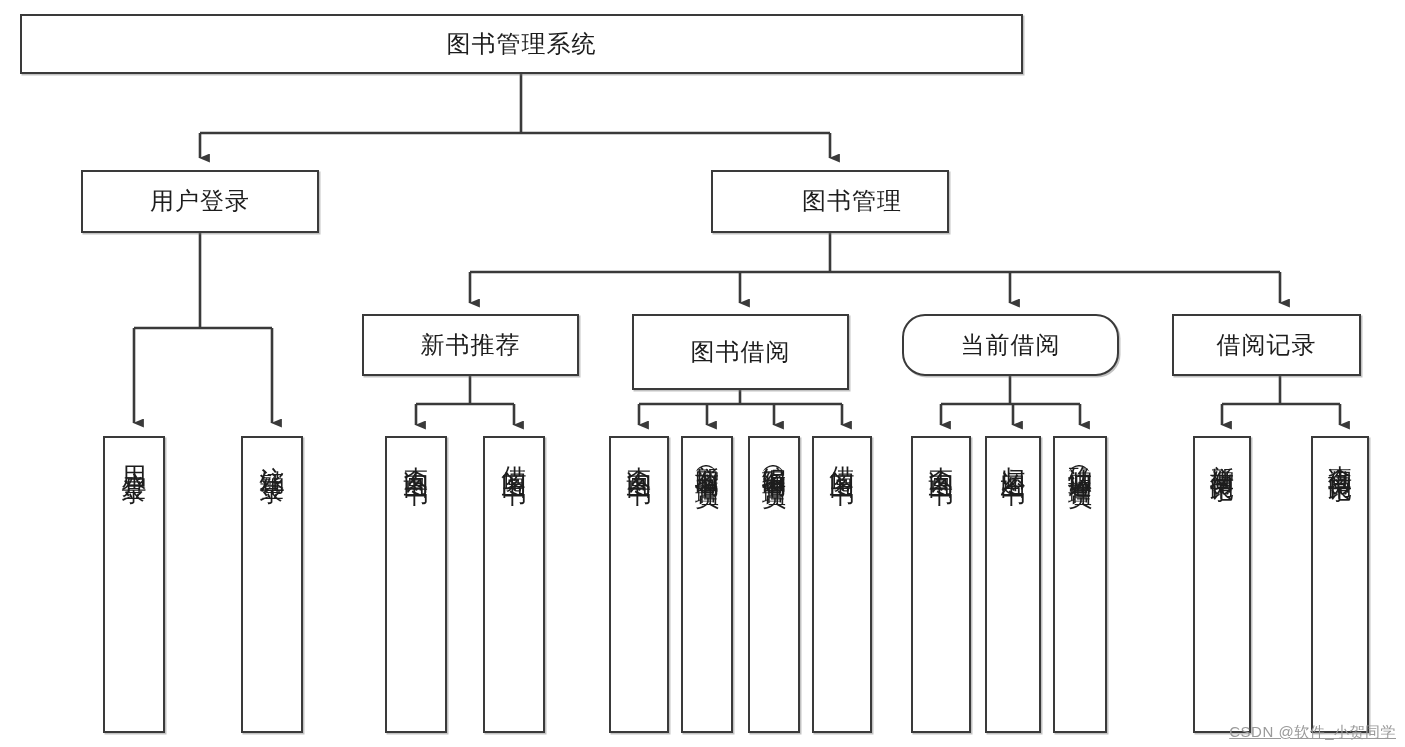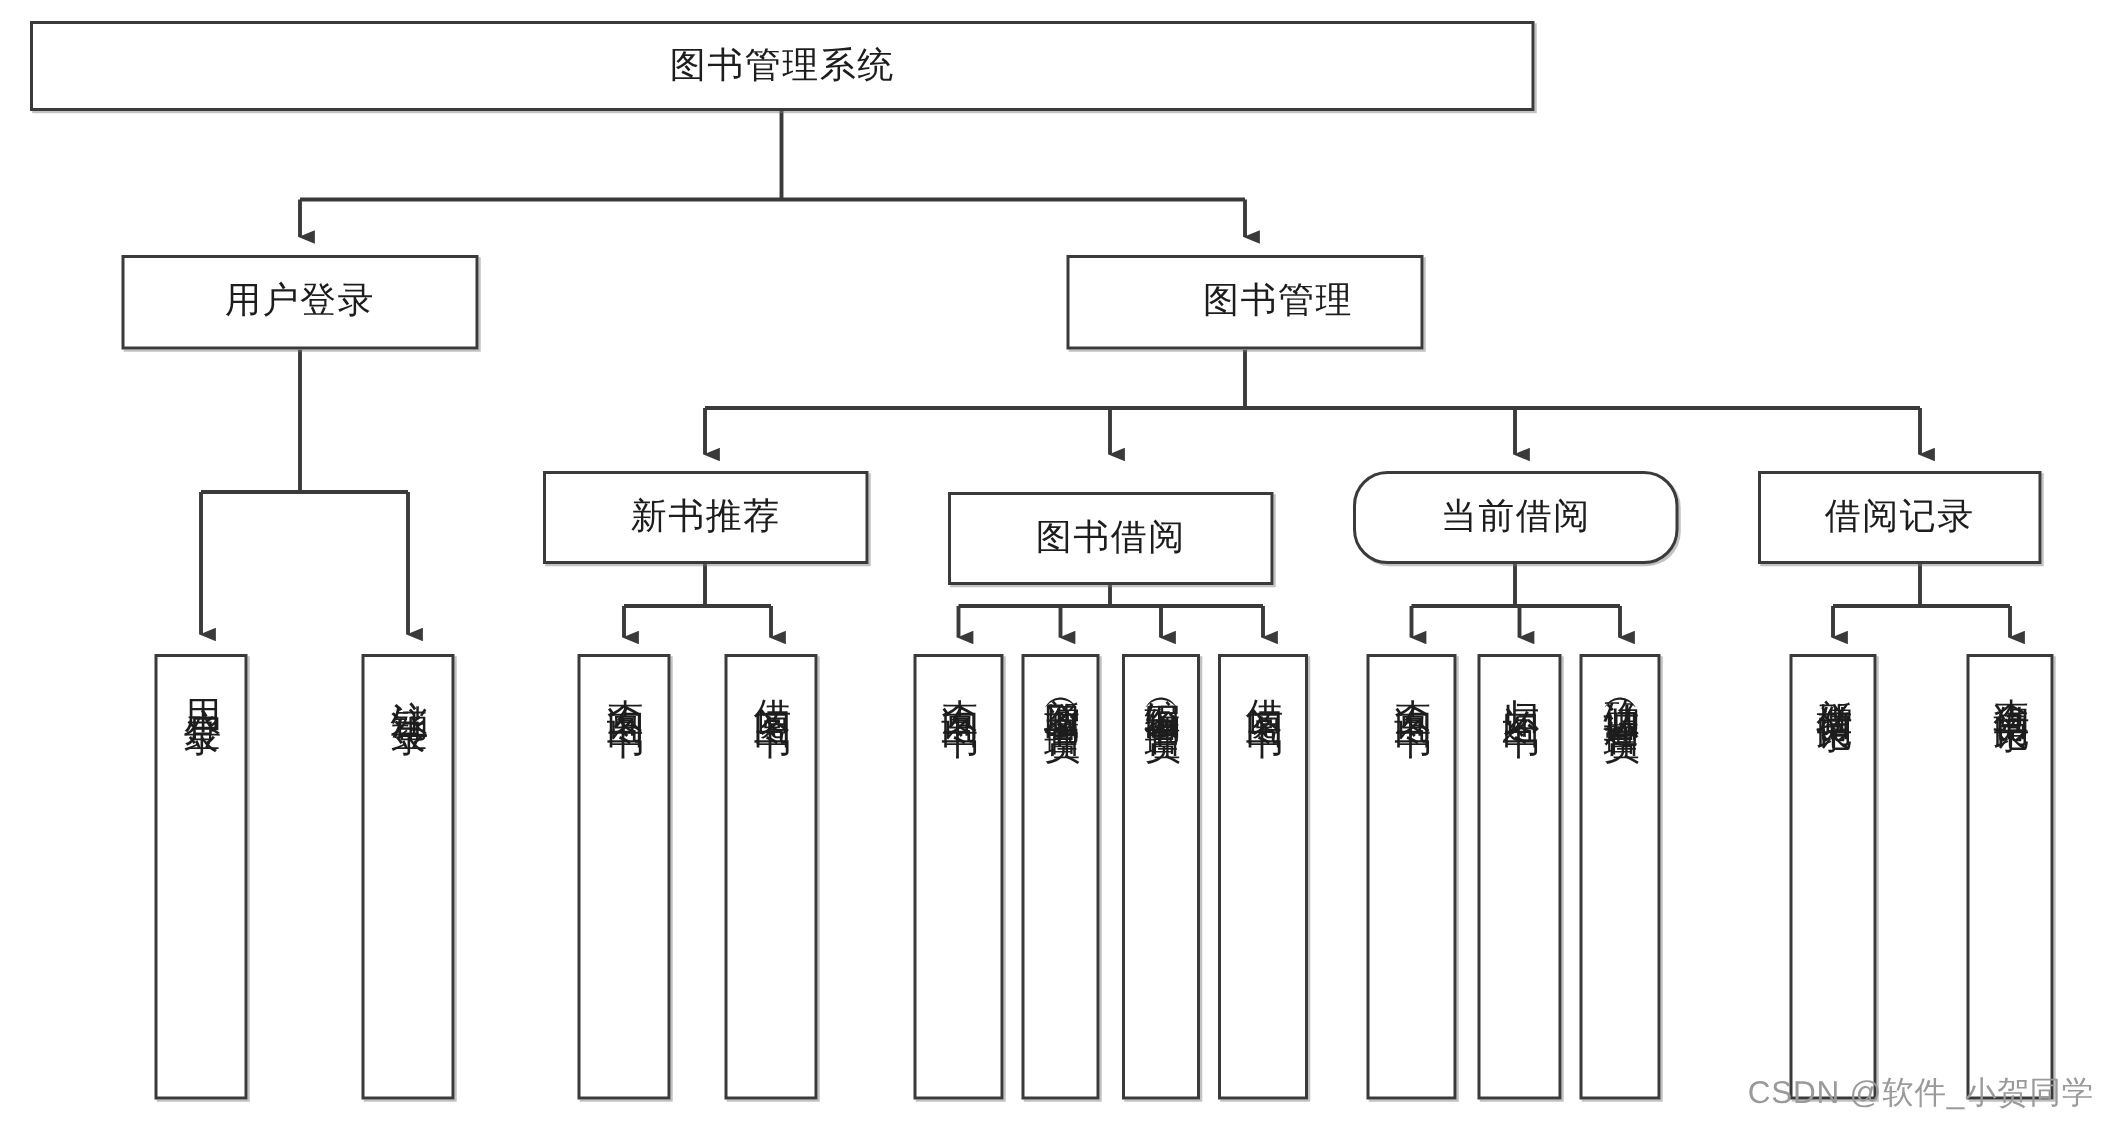--- a/index.html
+++ b/index.html
@@ -60,24 +60,25 @@
     line-height: 1;
   }
   .node.vert.tall-text .label {
     letter-spacing: 3px;
     font-size: 24px;
   }
   #watermark {
     position: absolute;
     right: 9px;
     bottom: 5px;
-    font-size: 21px;
+    font-size: 15px;
     color: #9a9a9a;
     white-space: nowrap;
     letter-spacing: 0.5px;
+    text-decoration: underline;
   }
 </style>
 </head>
 <body>
 
 <div id="canvas">
 
   <svg id="wires" viewBox="0 0 1405 747" xmlns="http://www.w3.org/2000/svg" aria-hidden="true">
     <defs>
       <marker id="arrow" viewBox="0 0 10 12" refX="5" refY="11" markerWidth="9" markerHeight="11" orient="auto-start-reverse" markerUnits="userSpaceOnUse">
@@ -135,21 +136,21 @@
   <div class="node horiz" style="left:81px; top:170px; width:238px; height:63px;">
     <span class="label">用户登录</span>
   </div>
   <div class="node horiz" style="left:711px; top:170px; width:238px; height:63px;padding-left:44px;">
     <span class="label">图书管理</span>
   </div>
 
   <div class="node horiz" style="left:362px; top:314px; width:217px; height:62px;">
     <span class="label">新书推荐</span>
   </div>
-  <div class="node horiz" style="left:632px; top:328px; width:217px; height:62px;">
+  <div class="node horiz" style="left:632px; top:314px; width:217px; height:76px;">
     <span class="label">图书借阅</span>
   </div>
   <div class="node horiz" style="left:902px; top:314px; width:217px; height:62px;border-radius:23px;">
     <span class="label">当前借阅</span>
   </div>
   <div class="node horiz" style="left:1172px; top:314px; width:189px; height:62px;">
     <span class="label">借阅记录</span>
   </div>
 
   <div class="node vert" style="left:103px; top:436px; width:62px; height:297px;">

